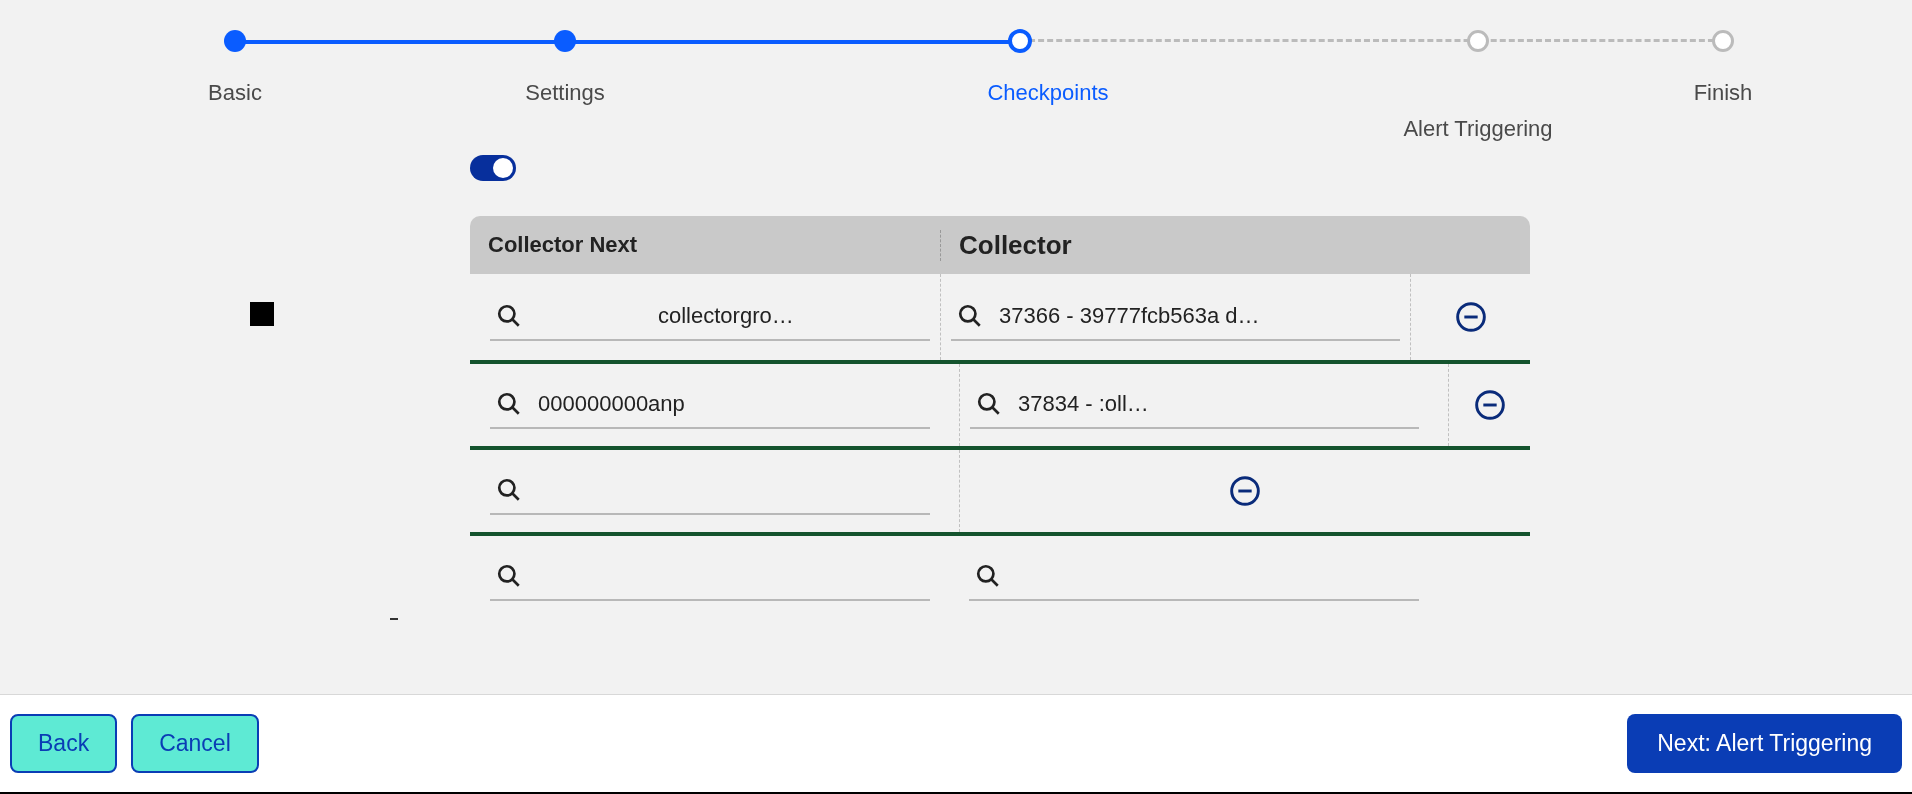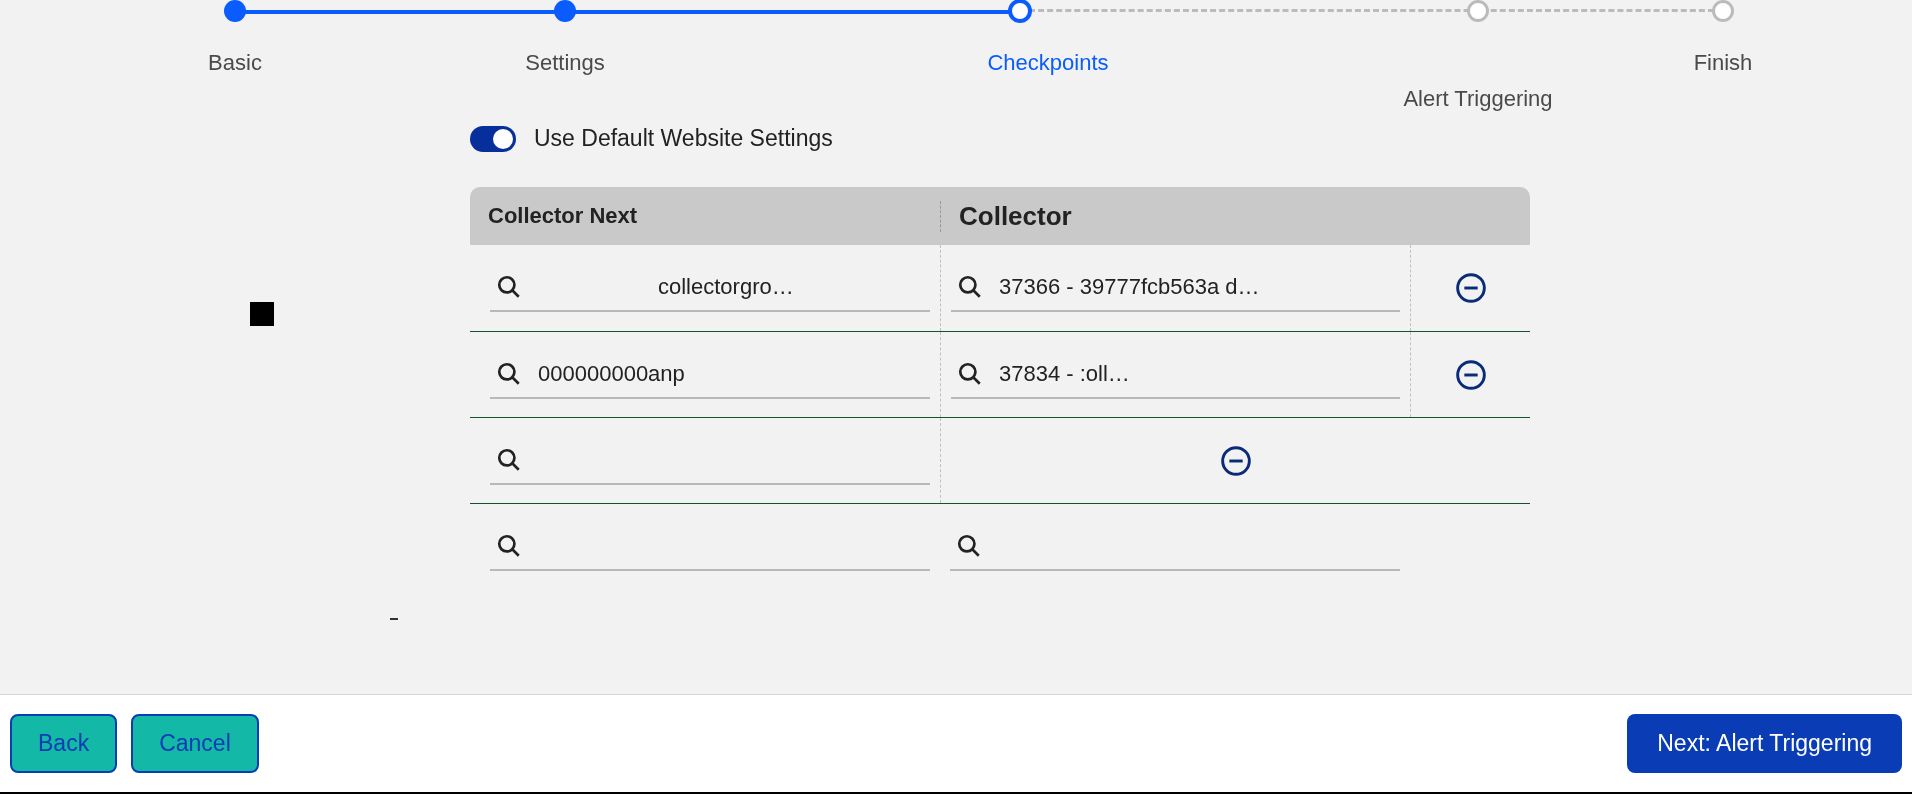--- a/index.html
+++ b/index.html
@@ -12,20 +12,21 @@
       background: #f2f2f2;
       width: 1912px;
       height: 794px;
       position: relative;
       overflow: hidden;
     }
 
     
     .stepper {
       position: relative;
+      padding-top: 30px;
       padding-bottom: 10px;
     }
     .stepper-track {
       position: relative;
       height: 20px;
     }
     .stepper-line {
       position: absolute;
       top: 10px;
       height: 4px;
@@ -194,21 +195,22 @@
     }
     .remove-btn {
       cursor: pointer;
     }
     .remove-btn svg {
       width: 32px;
       height: 32px;
       display: block;
     }
     .top-border {
-      border-top: 1px solid #14532d;
+      border-top: 4px solid #14532d;
+      gap: 19px;
     }
 
     
     .black-square {
       position: absolute;
       left: 250px;
       top: 302px;
       width: 24px;
       height: 24px;
       background: #000;
@@ -238,21 +240,21 @@
     }
     .btn {
       font-size: 23px;
       border-radius: 8px;
       padding: 14px 26px;
       cursor: pointer;
       border: none;
       font-family: inherit;
     }
     .btn-outline {
-      background: #14b8a6;
+      background: #5eead4;
       color: #0a3db5;
       border: 2px solid #0a3db5;
     }
     .btn-outline + .btn-outline {
       margin-left: 14px;
     }
     .btn-primary {
       background: #0a3db5;
       color: #ffffff;
       margin-left: auto;
@@ -280,21 +282,20 @@
     <div class="stepper-label" style="left:1478px;margin-top:36px;">Alert Triggering</div>
     <div class="stepper-label" style="left:1723px;">Finish</div>
   </div>
 </div>
 
 <div class="content">
   <div class="toggle-row">
     <div class="toggle">
       <div class="toggle-knob"></div>
     </div>
-    <div class="toggle-label">Use Default Website Settings</div>
   </div>
 
   <div class="table">
     <div class="table-header">
       <div class="th-group">Collector Next</div>
       <div class="th-collector">Collector</div>
       <div class="th-action"></div>
     </div>
 
     <div class="table-row">

